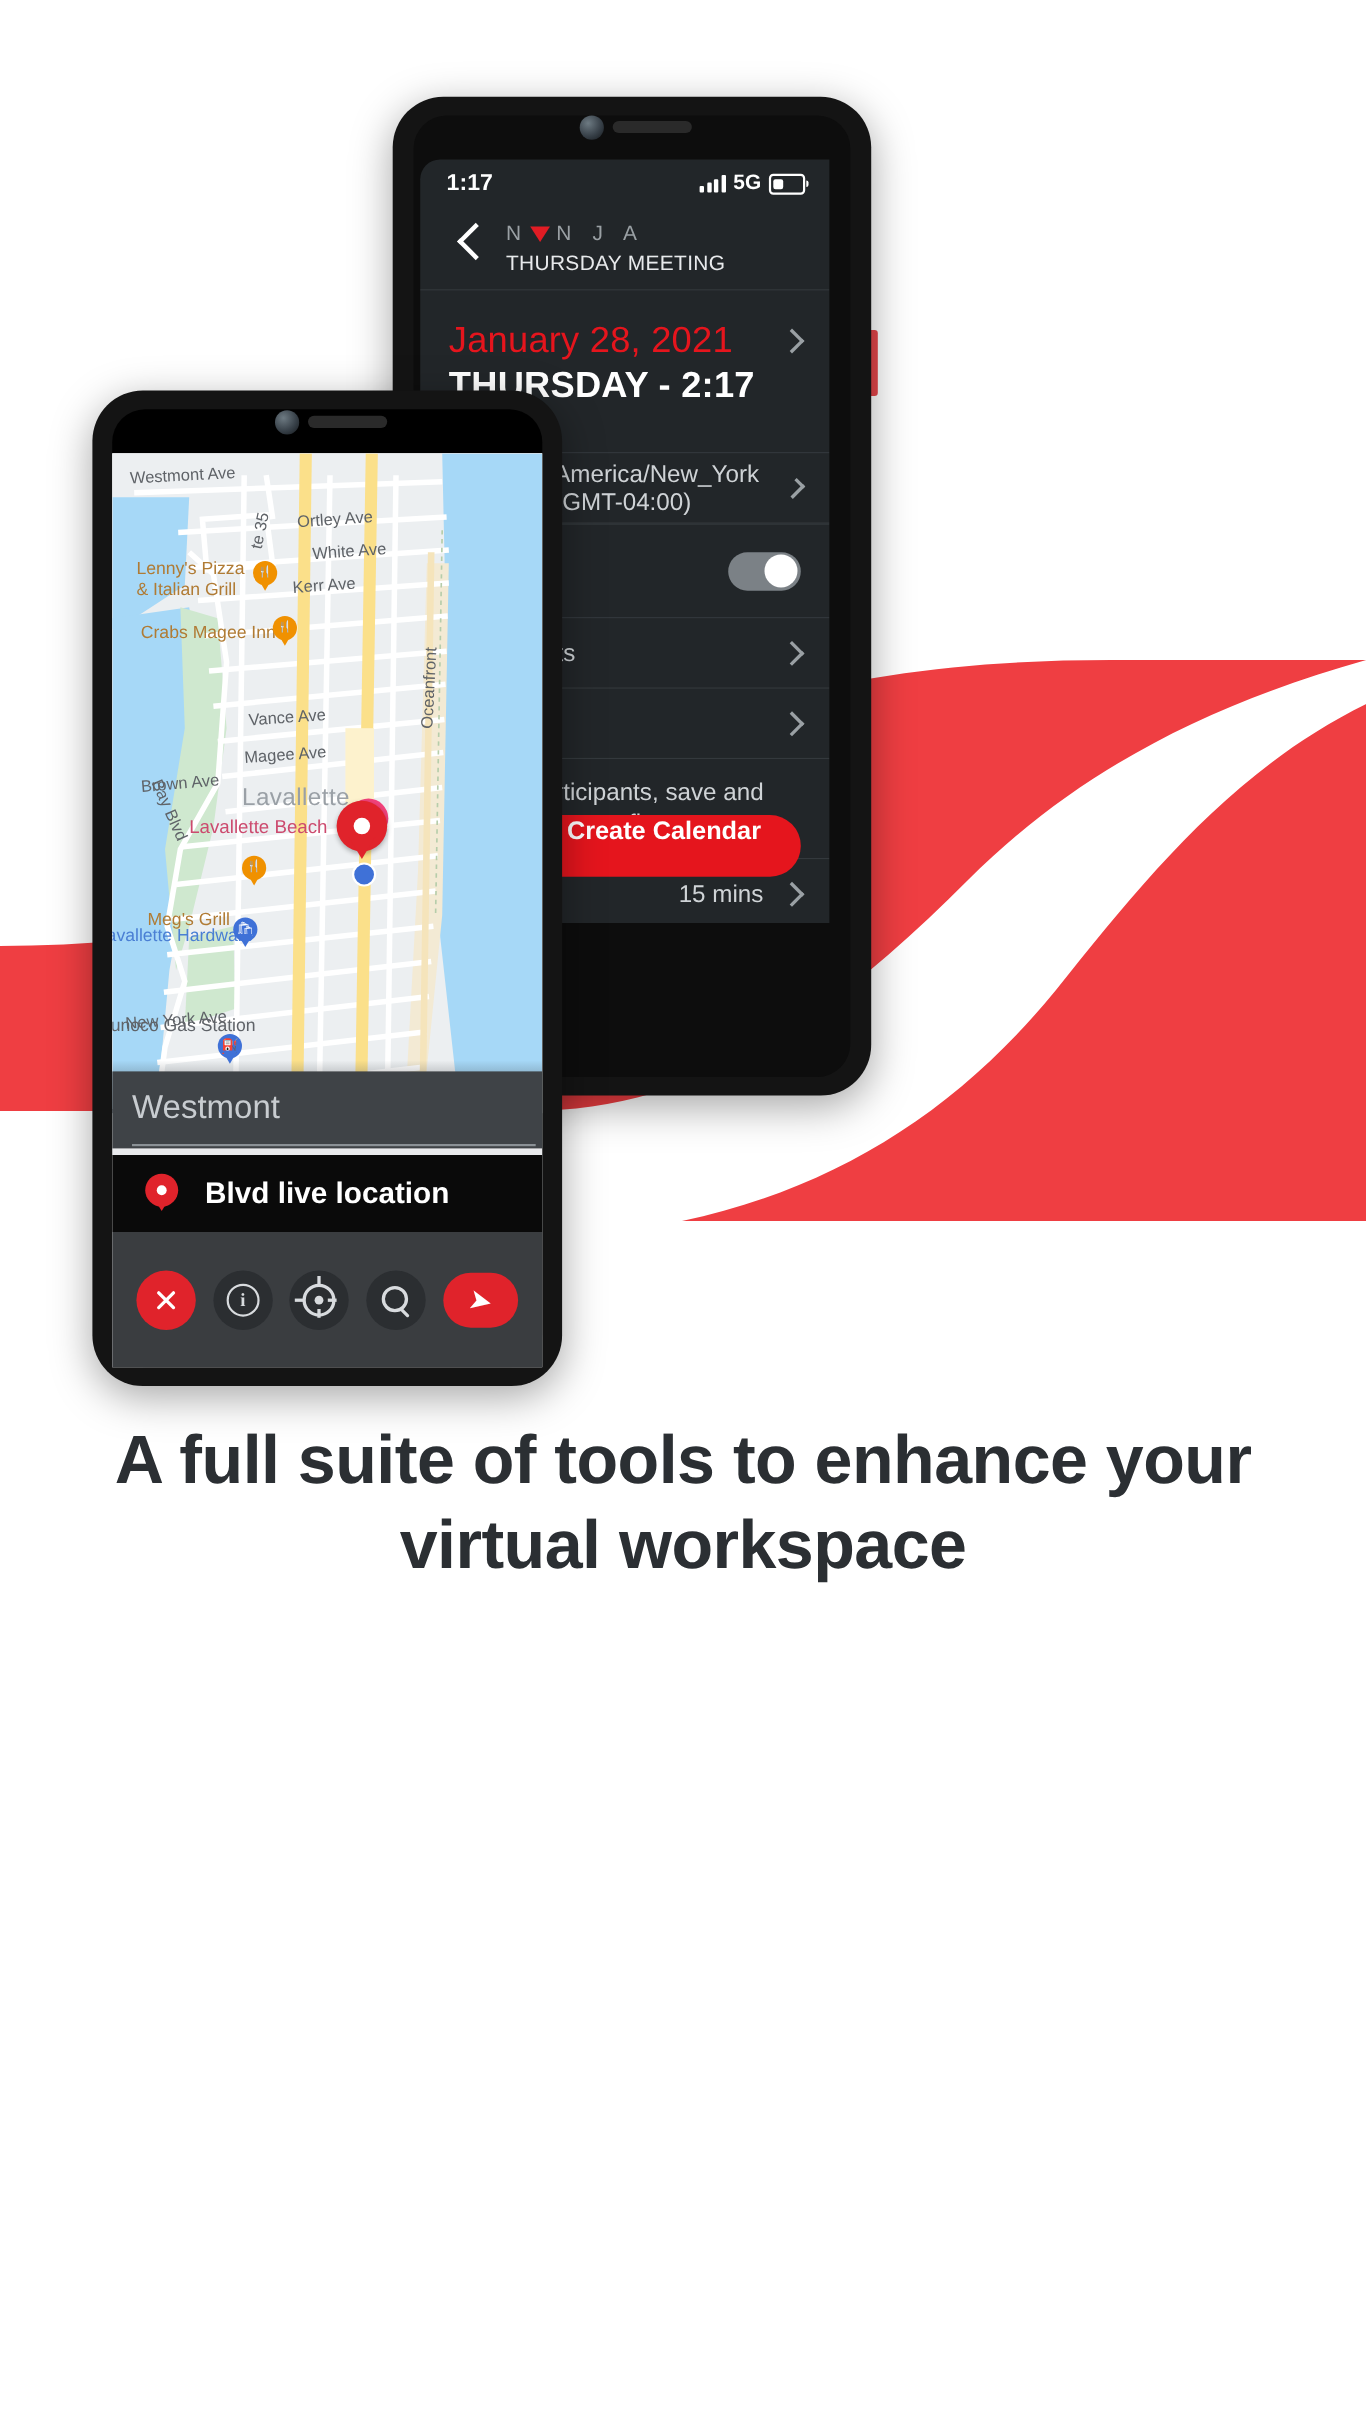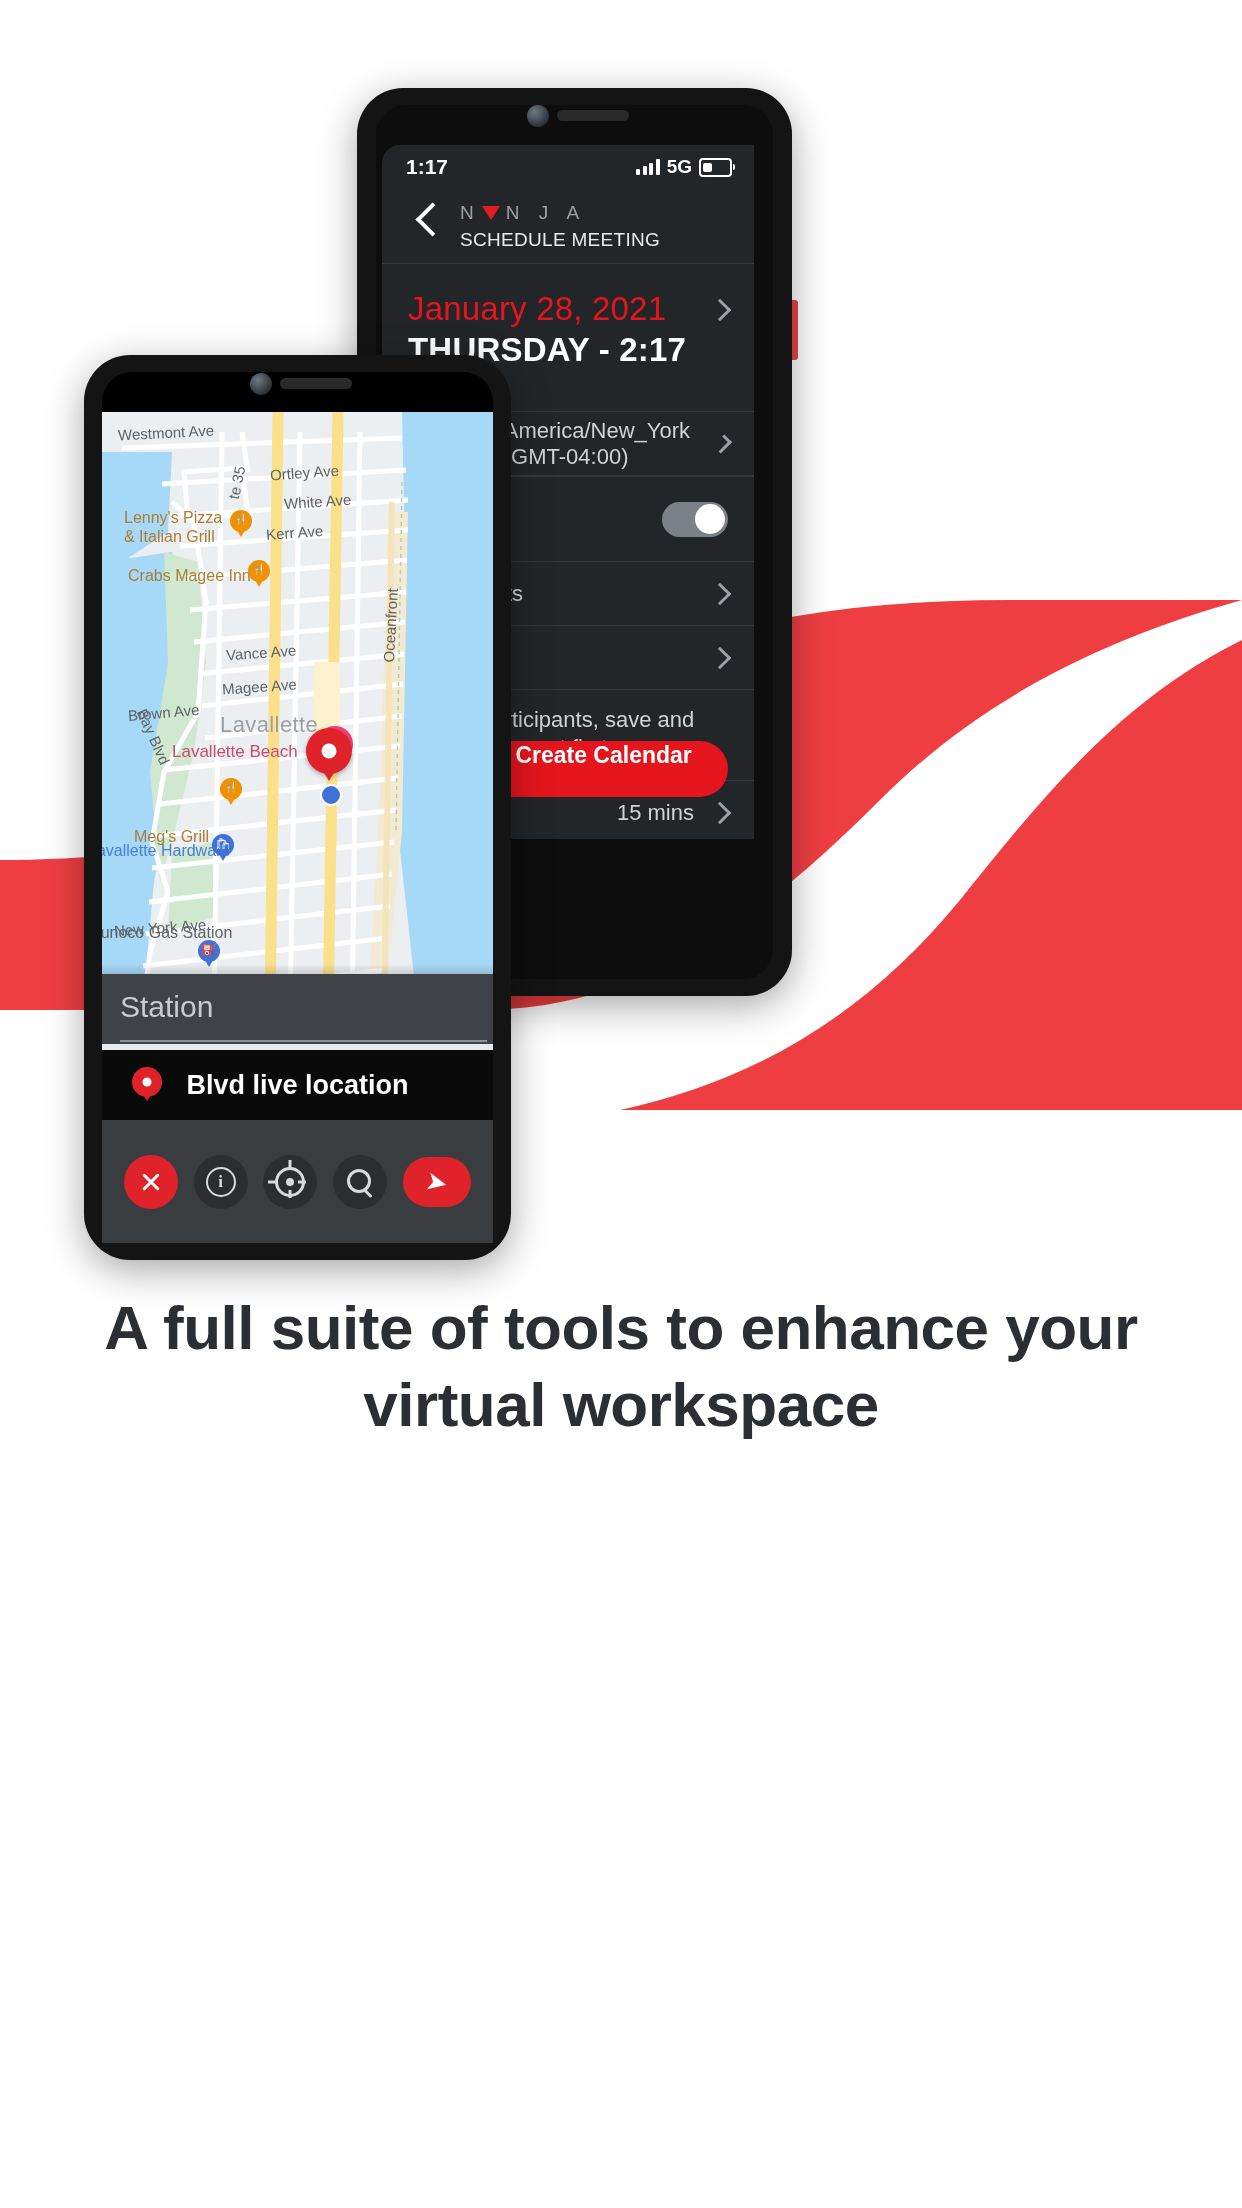--- a/index.html
+++ b/index.html
@@ -212,21 +212,21 @@
     </div>
 
     <div class="navbar">
       <div class="back-chev"></div>
       <div class="brandwrap">
         <div class="brand">
           <span>N</span>
             <span class="tri"></span>
             <span>N J A</span>
         </div>
-        <div class="subttl">SCHEDULE MEETING</div>
+        <div class="subttl">THURSDAY MEETING</div>
       </div>
     </div>
     <div class="divline"></div>
 
 
     <div class="datewrap">
       <div class="dateline">January 28, 2021</div>
       <div class="dowline">THURSDAY - 2:17 PM</div>
       <span class="chev"></span>
     </div>
@@ -399,21 +399,21 @@
           <b></b>
         </div>
       <div class="bluedot" style="left:218px;top:372px;"></div>
 
       
       <div style="position:absolute;left:0;right:0;bottom:0;height:48px;
                   background:linear-gradient(to bottom,rgba(60,64,68,0),rgba(58,62,66,.92));"></div>
     </div>
 
     <div class="caption-area"></div>
-    <div class="caption-txt">Station</div>
+    <div class="caption-txt">Westmont</div>
     <div class="caption-ul"></div>
 
     <div class="sharebar">
       <span class="lbl">Blvd live location</span>
     </div>
     <div class="marker-icon">
         <b></b>
       </div>
 
     <div class="toolbar">

